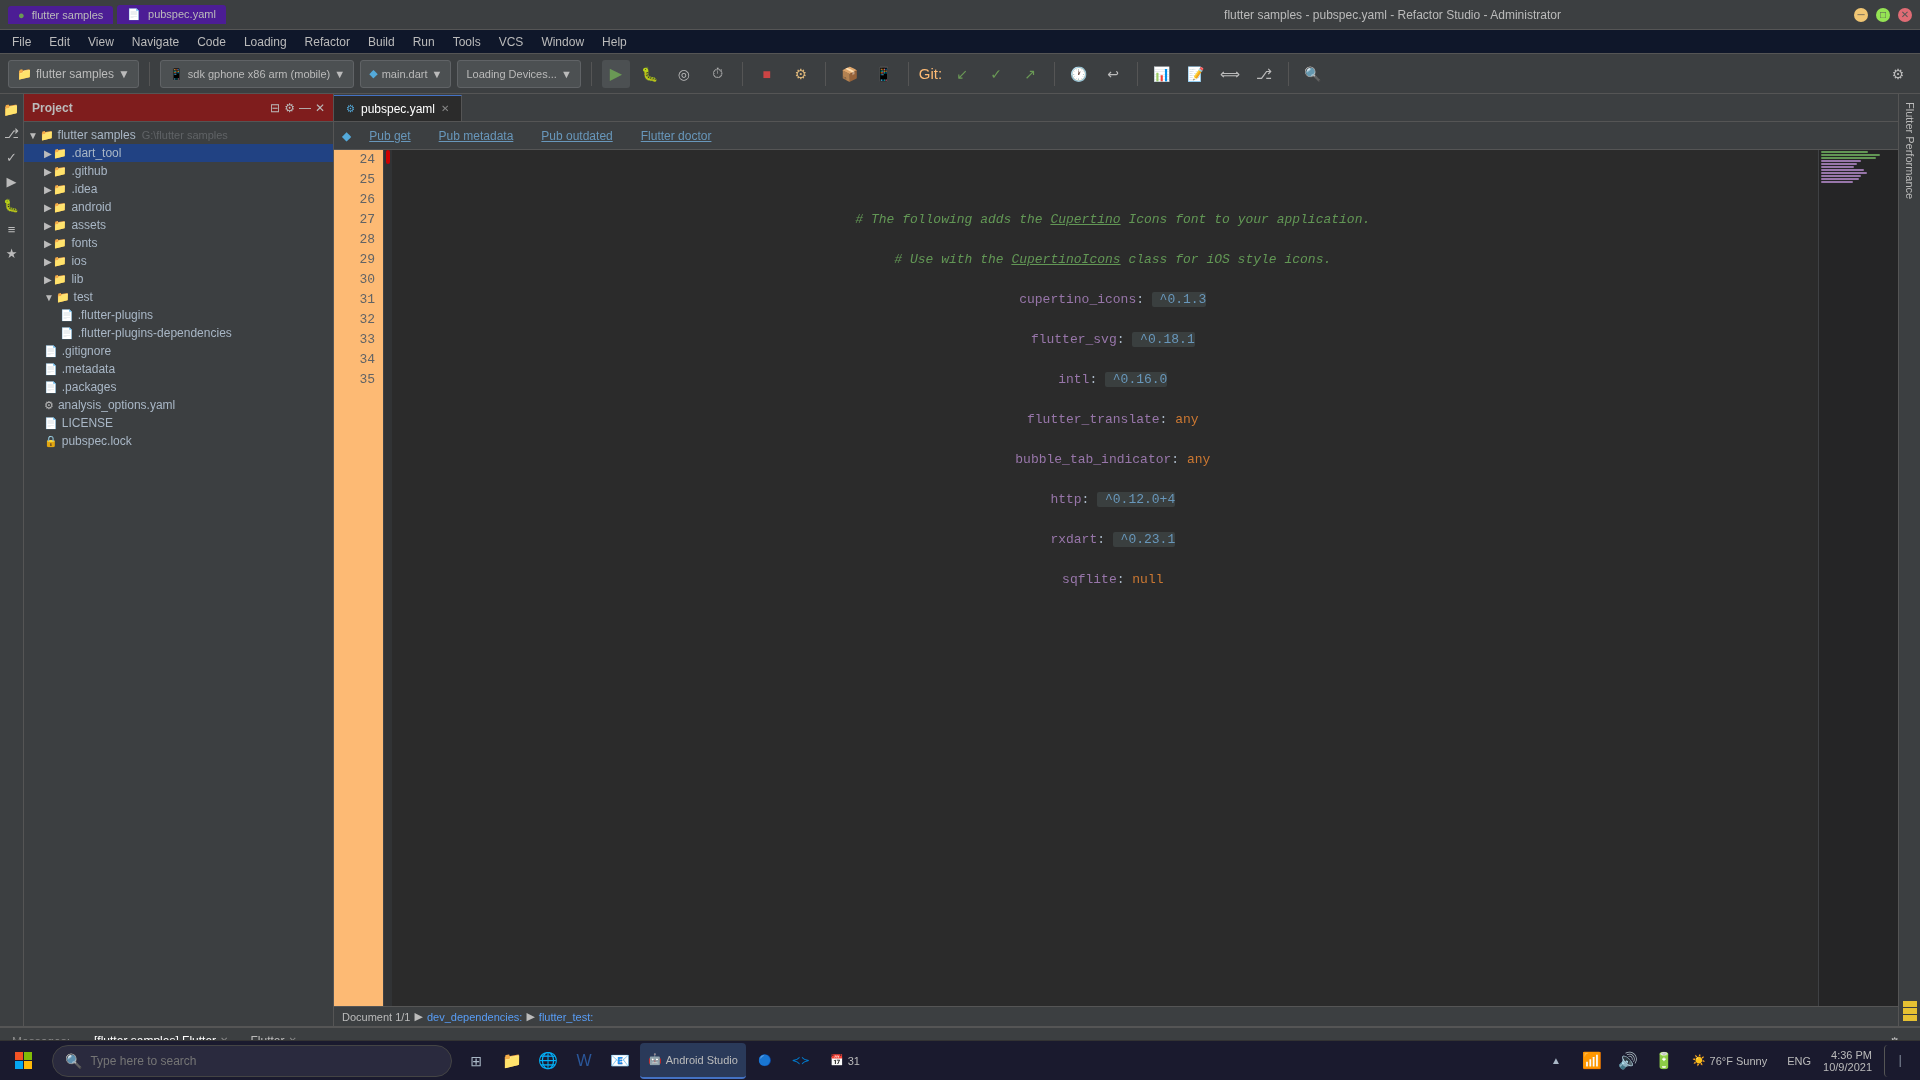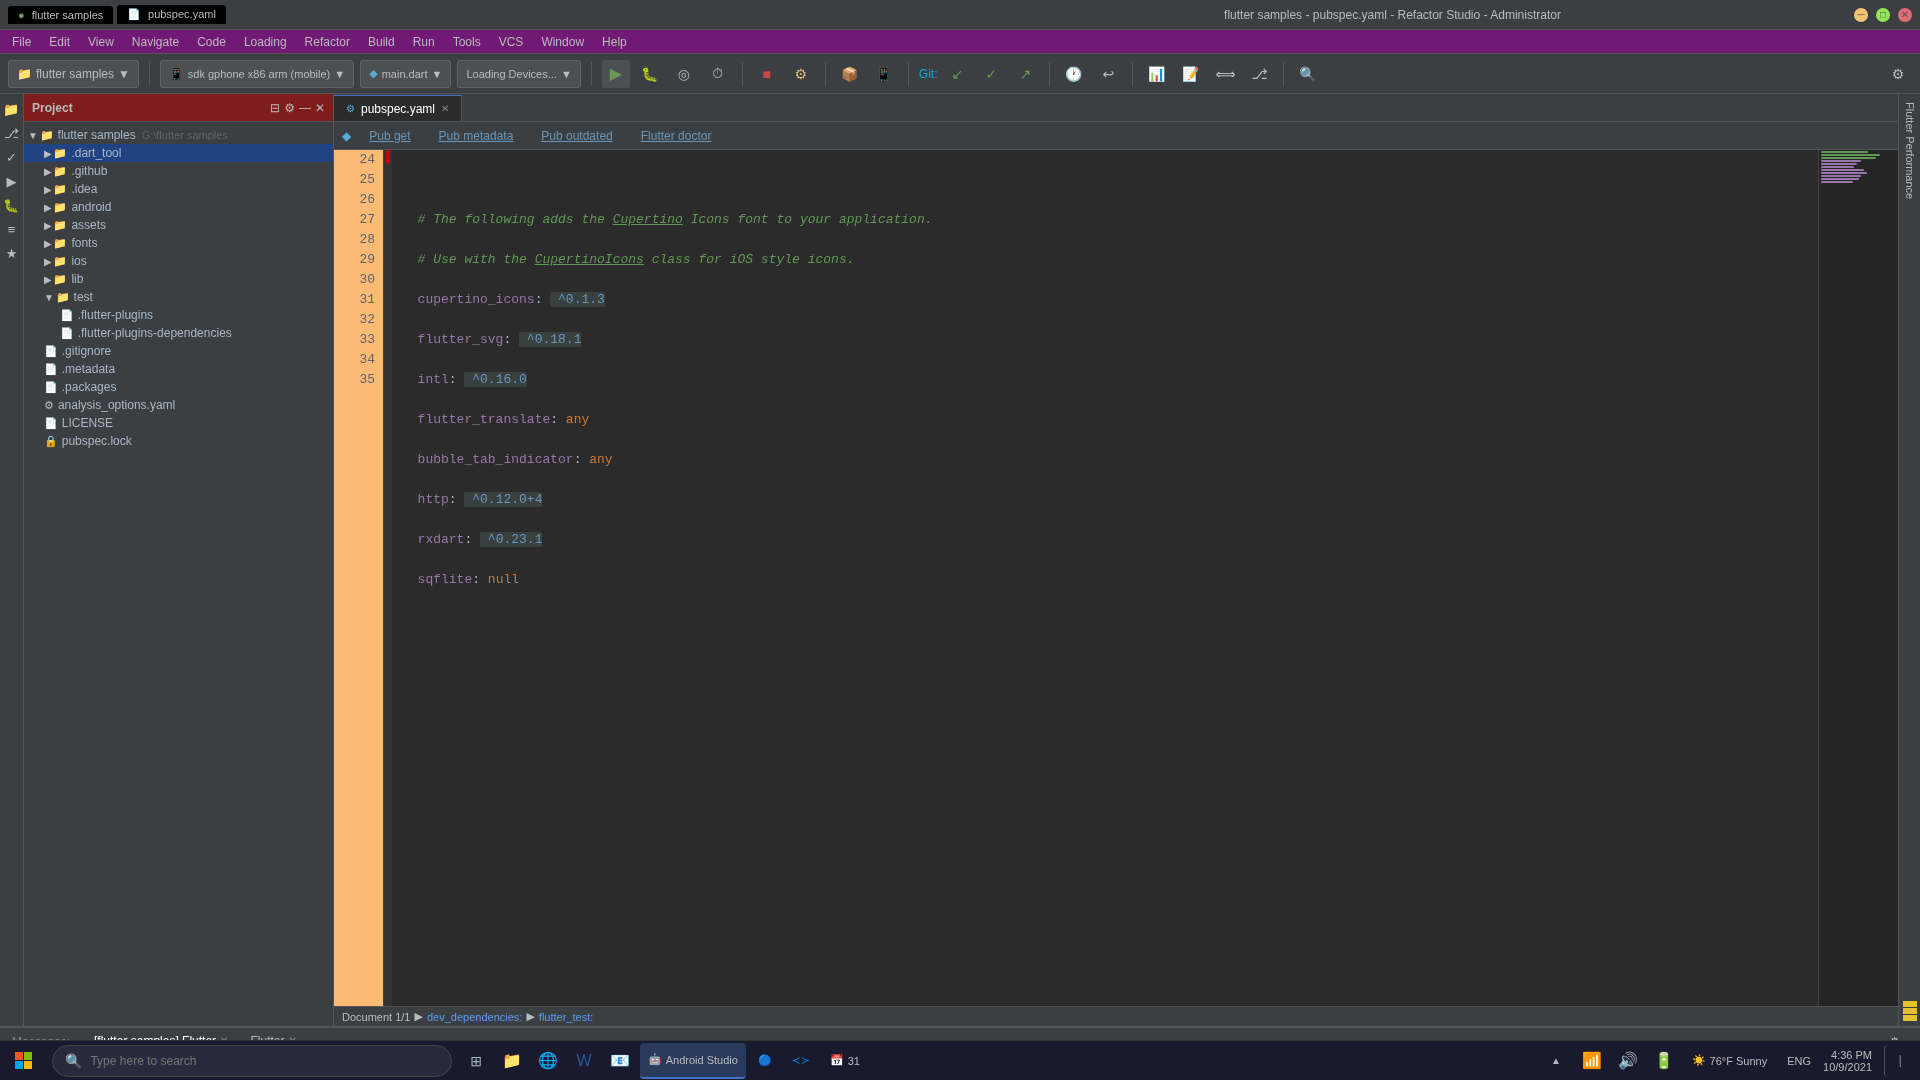--- a/index.html
+++ b/index.html
@@ -9,37 +9,37 @@
     #title-bar {
       height: 30px;
       background: #3c3f41;
       display: flex;
       align-items: center;
       padding: 0 8px;
       border-bottom: 1px solid #555;
     }
     #title-bar .title-tabs { display: flex; align-items: center; gap: 4px; flex: 1; }
     #title-bar .title-tab {
-      background: #000000;
+      background: #4c1d95;
       padding: 3px 10px;
       border-radius: 3px 3px 0 0;
       font-size: 11px;
       color: #bbb;
     }
     #title-bar .window-title { flex: 1; text-align: center; font-size: 12px; color: #bbb; }
     #title-bar .window-controls { display: flex; gap: 8px; align-items: center; }
     #title-bar .win-btn { width: 14px; height: 14px; border-radius: 50%; display: flex; align-items: center; justify-content: center; font-size: 10px; color: #555; cursor: pointer; }
     #title-bar .win-min { background: #f0c674; }
     #title-bar .win-max { background: #95e454; }
     #title-bar .win-close { background: #e06c75; }
 
     
     #menu-bar {
       height: 24px;
-      background: #701a75;
+      background: #0f172a;
       display: flex;
       align-items: center;
       padding: 0 4px;
       border-bottom: 1px solid #555;
       gap: 2px;
     }
     #menu-bar .menu-item {
       padding: 2px 8px;
       font-size: 12px;
       color: #bbb;
@@ -223,20 +223,21 @@
       user-select: none;
       border-right: 1px solid #3f4144;
       overflow: hidden;
     }
     #code-content {
       flex: 1;
       padding: 0 10px;
       overflow: auto;
       line-height: 20px;
       white-space: pre;
+      text-align: center;
     }
     .code-comment { color: #629755; font-style: italic; }
     .code-key { color: #9876aa; }
     .code-highlight { background: #3a3f3f; border-radius: 2px; }
     .code-number { color: #6897bb; }
     .code-any { color: #cc7832; }
     .underline { text-decoration: underline; }
     .code-null { color: #cc7832; }
 
     
@@ -468,21 +469,21 @@
   <div class="toolbar-icon-btn" title="Run with Coverage">◎</div>
   <div class="toolbar-icon-btn" title="Profile">⏱</div>
   <div class="toolbar-separator"></div>
   <div class="toolbar-icon-btn" style="color:#cc4444;">■</div>
   <div class="toolbar-icon-btn" style="color:#dcb67a;">⚙</div>
   <div class="toolbar-separator"></div>
   <div class="toolbar-icon-btn" style="color:#bbb;">📦</div>
   <div class="toolbar-icon-btn" style="color:#bbb;">📱</div>
   <div class="toolbar-separator"></div>
 
-  <span style="color:#0ea5e9; font-size:12px;">Git:</span>
+  <span style="color:#fdba74; font-size:15px;">Git:</span>
   <div class="toolbar-icon-btn git-check">↙</div>
   <div class="toolbar-icon-btn git-check">✓</div>
   <div class="toolbar-icon-btn" style="color:#6a9955;">↗</div>
   <div class="toolbar-separator"></div>
   <div class="toolbar-icon-btn" style="color:#bbb;">🕐</div>
   <div class="toolbar-icon-btn" style="color:#bbb;">↩</div>
   <div class="toolbar-separator"></div>
   <div class="toolbar-icon-btn" style="color:#bbb;">📊</div>
   <div class="toolbar-icon-btn" style="color:#bbb;">📝</div>
   <div class="toolbar-icon-btn" style="color:#bbb;">⟺</div>

